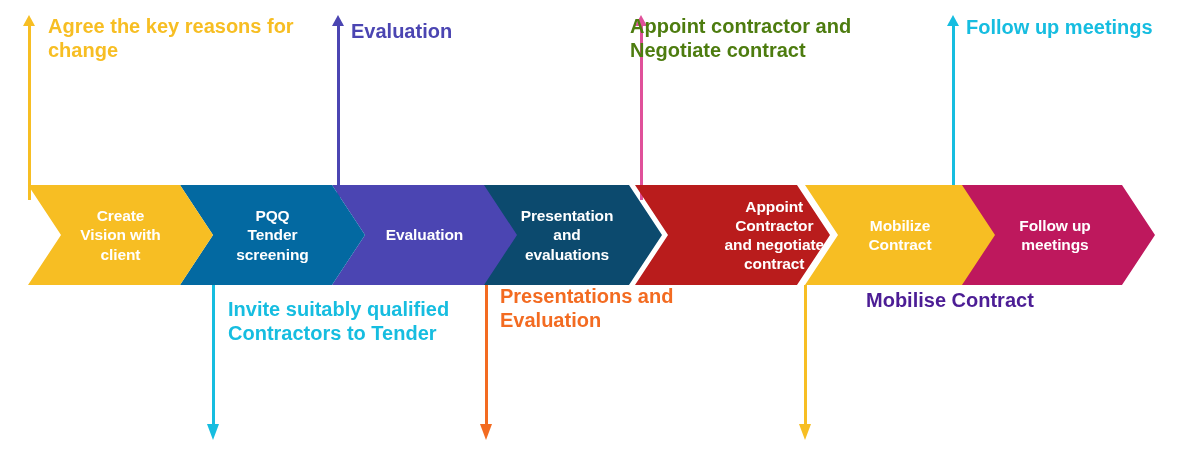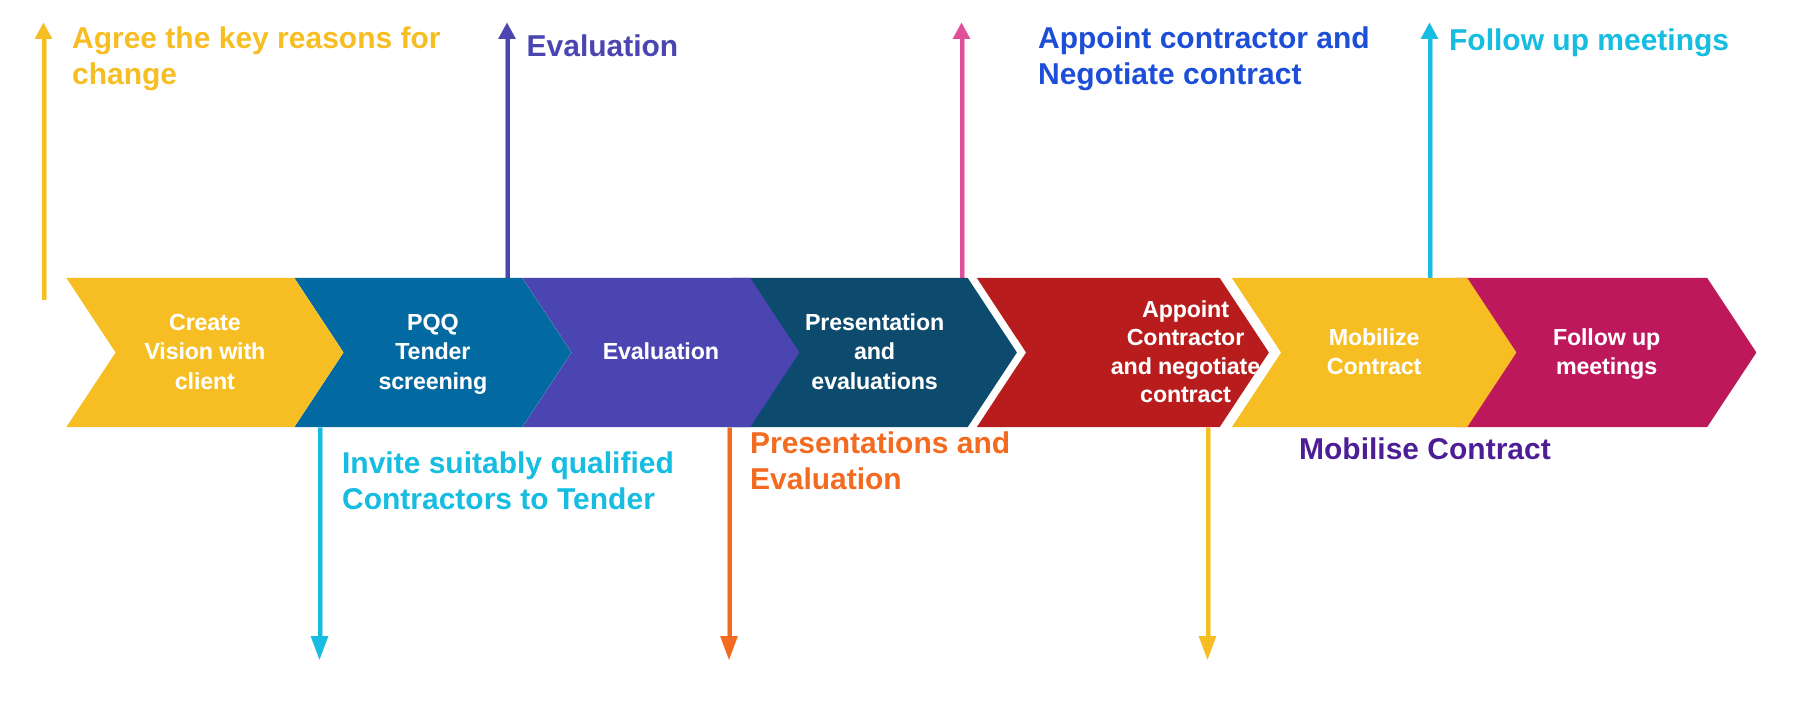--- a/index.html
+++ b/index.html
@@ -14,21 +14,21 @@
     position: relative;
     width: 1200px;
     height: 470px;
     background: #ffffff;
     overflow: hidden;
   }
 
   
   #band {
     position: absolute;
-    left: 16px;
+    left: 0;
     top: 185px;
     width: 1159px;
     height: 100px;
   }
   .chev {
     position: absolute;
     top: 0;
     height: 100px;
     display: flex;
     align-items: center;
@@ -94,21 +94,21 @@
   <div id="top-callouts">
       <div class="stem" style="left: 28px; top: 26px; height: 174px; background: rgb(247, 190, 35);"></div>
       <div class="ahead up" style="left: 22.8px; top: 15px; border-bottom: 11px solid rgb(247, 190, 35);"></div>
       <div class="callout" style="left: 48px; top: 14px; color: rgb(247, 190, 35);">Agree the key reasons for
 change</div>
       <div class="stem" style="left: 337px; top: 26px; height: 174px; background: rgb(75, 69, 178);"></div>
       <div class="ahead up" style="left: 331.8px; top: 15px; border-bottom: 11px solid rgb(75, 69, 178);"></div>
       <div class="callout" style="left: 351px; top: 19px; color: rgb(75, 69, 178);">Evaluation</div>
       <div class="stem" style="left: 640px; top: 26px; height: 174px; background: rgb(224, 80, 154);"></div>
       <div class="ahead up" style="left: 634.8px; top: 15px; border-bottom: 11px solid rgb(224, 80, 154);"></div>
-      <div class="callout" style="left: 692px; top: 14px; color: #1d4ed8;">Appoint contractor and
+      <div class="callout" style="left: 630px; top: 14px; color: #4d7c0f;">Appoint contractor and
 Negotiate contract</div>
       <div class="stem" style="left: 952px; top: 26px; height: 174px; background: rgb(22, 189, 224);"></div>
       <div class="ahead up" style="left: 946.8px; top: 15px; border-bottom: 11px solid rgb(22, 189, 224);"></div>
       <div class="callout" style="left: 966px; top: 15px; color: rgb(22, 189, 224);">Follow up meetings</div>
     </div>
 
   <div id="band">
       <div class="chev" style="left: 28px; width: 185px; background: rgb(247, 190, 35); z-index: 7; clip-path: polygon(0px 0px, calc(100% - 33px) 0px, 100% 50%, calc(100% - 33px) 100%, 0px 100%, 33px 50%);">
         <div class="ctext">Create
 Vision with

